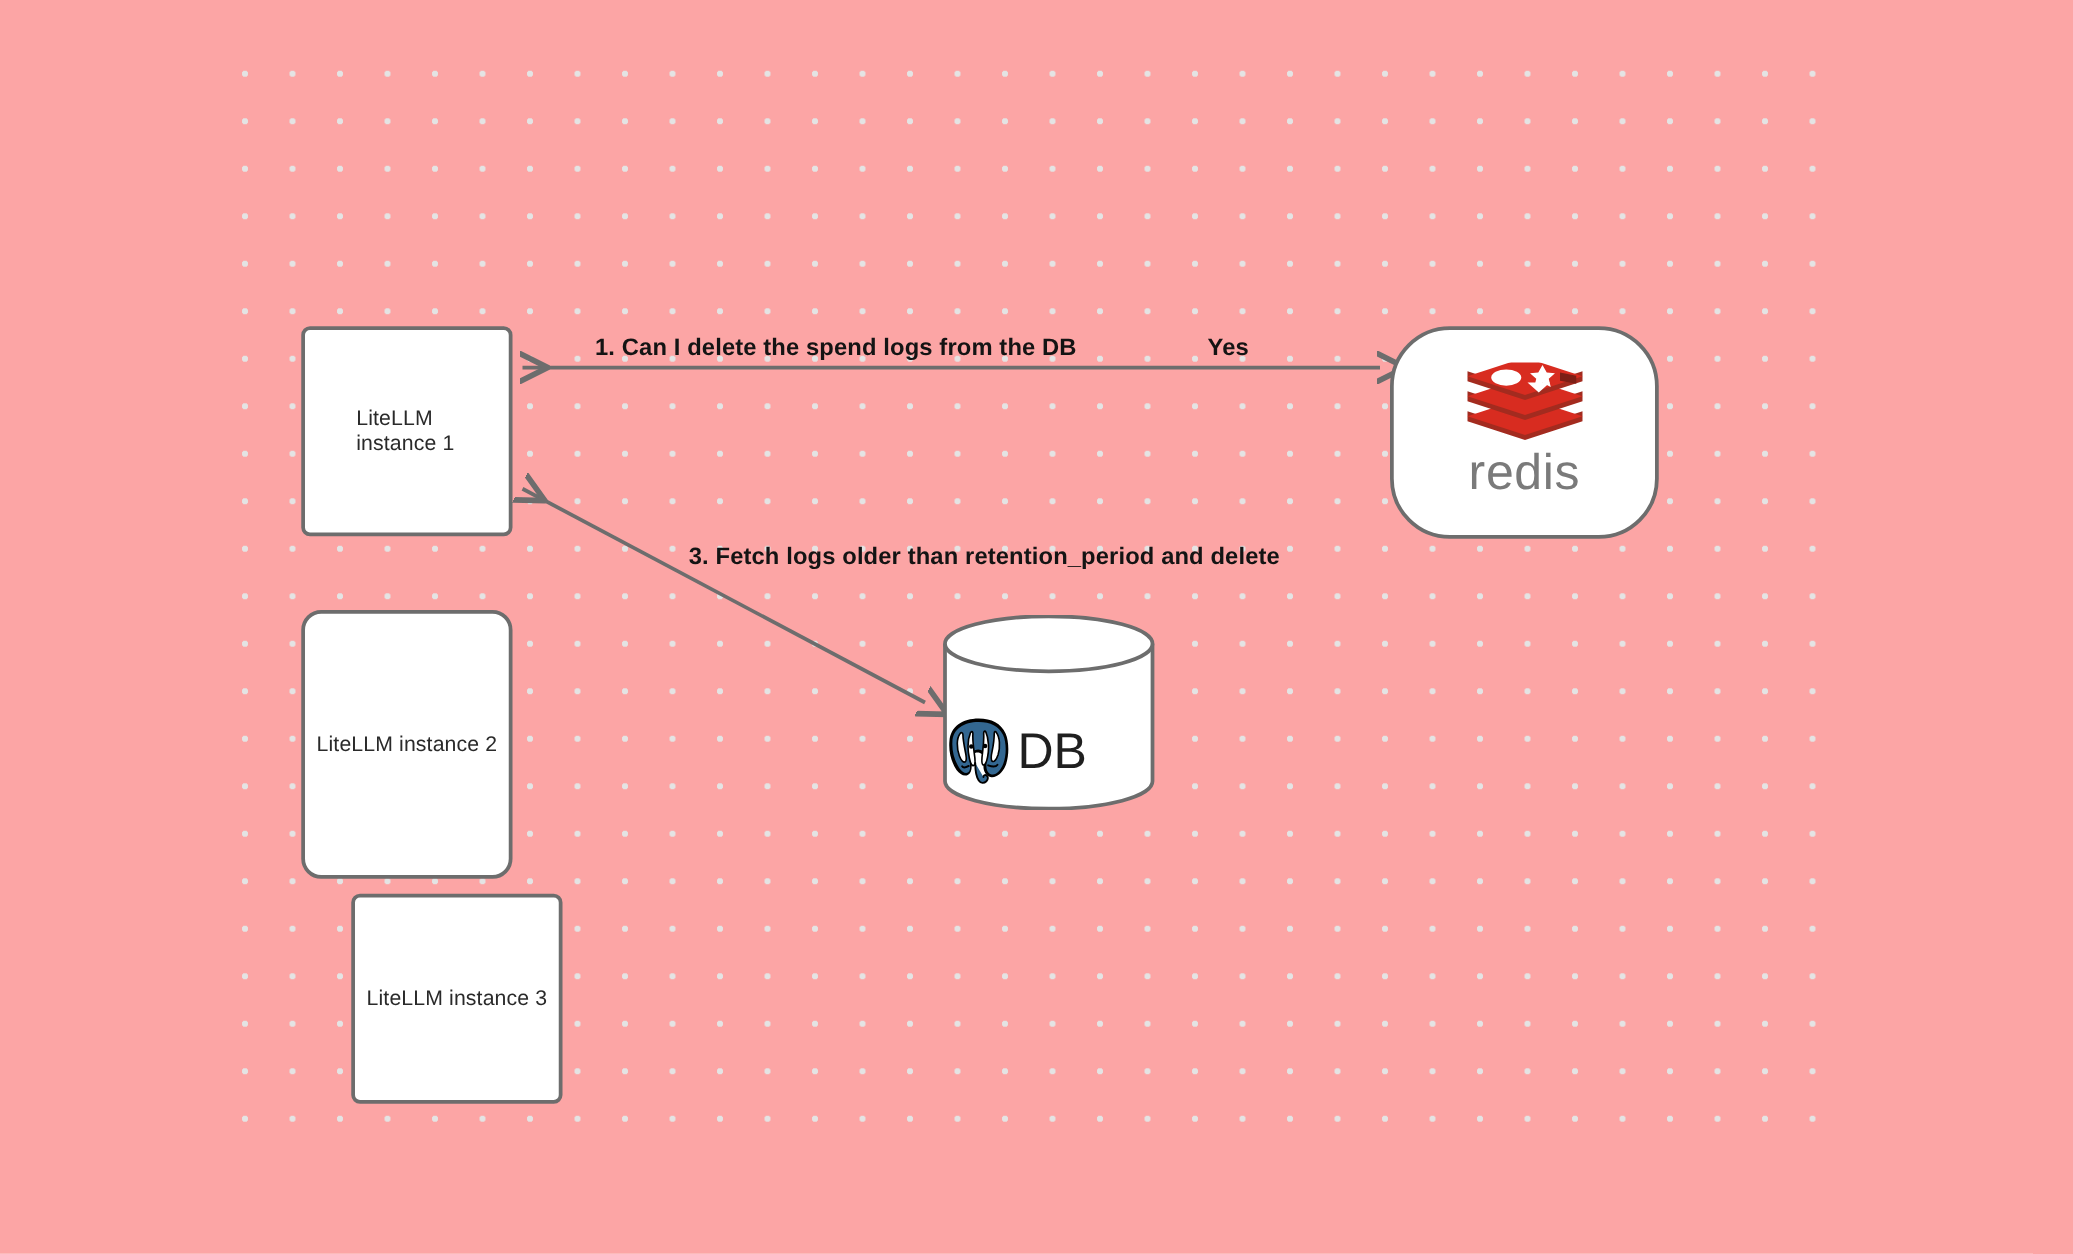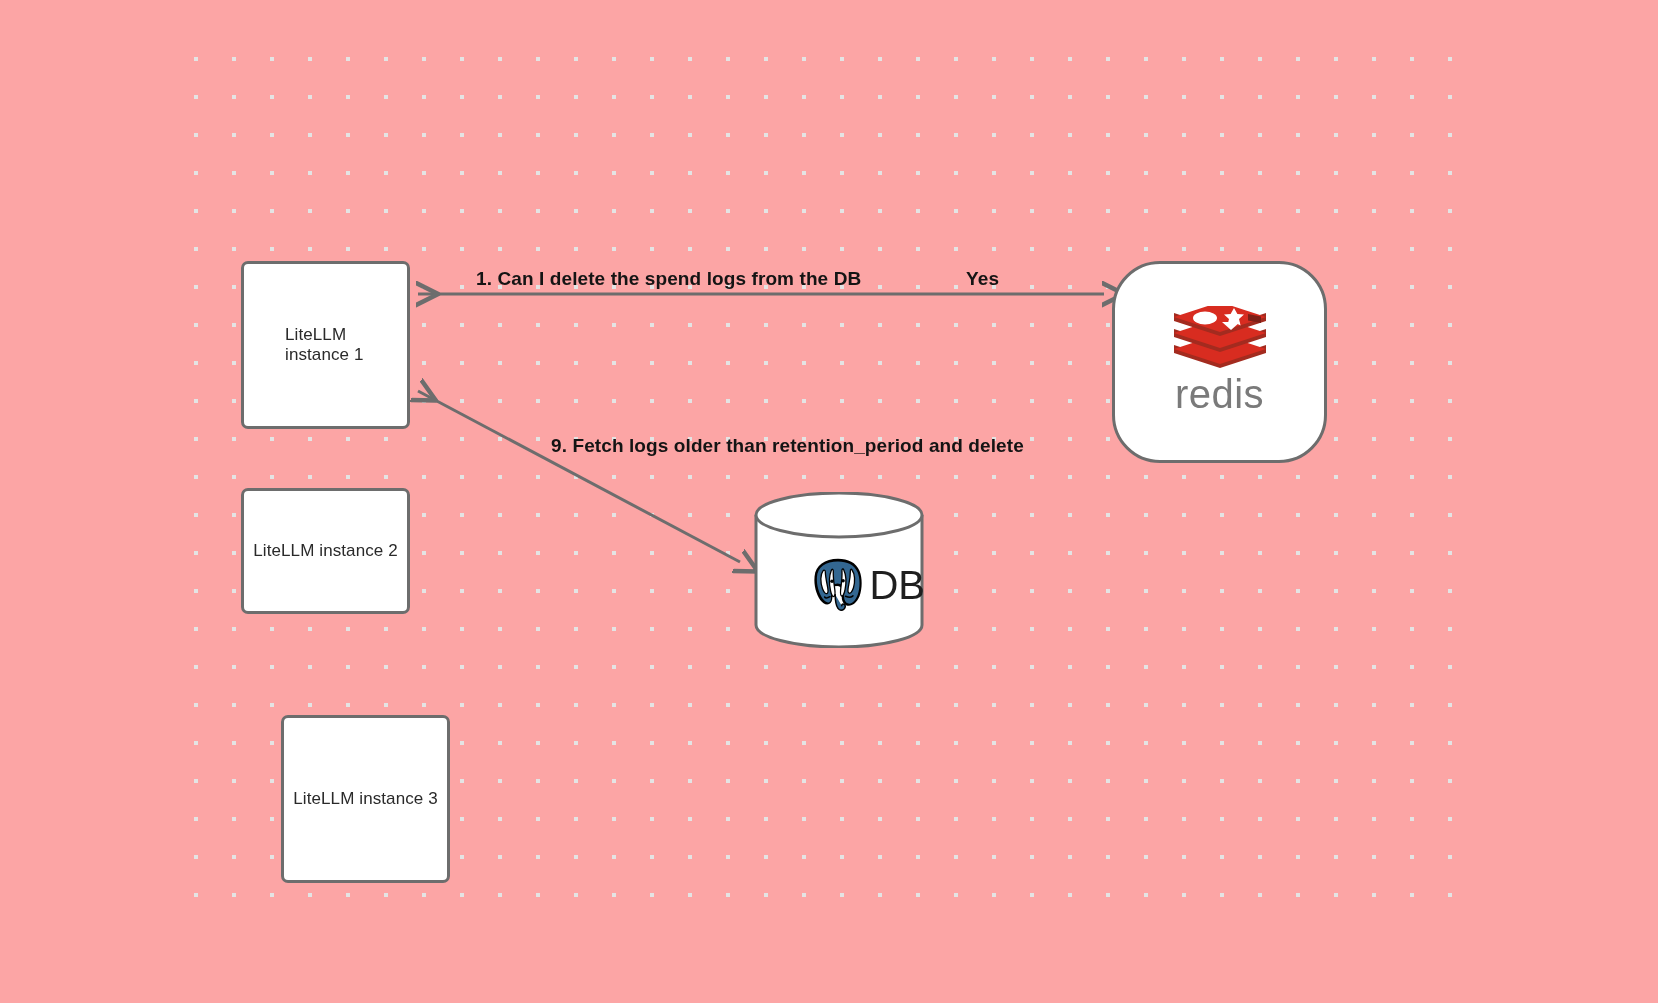--- a/index.html
+++ b/index.html
@@ -45,30 +45,30 @@
     justify-content: center;
   }
   .node-box .node-label {
     font-size: 17px;
     color: #2a2a2a;
     font-family: "Liberation Sans", sans-serif;
     letter-spacing: 0.1px;
   }
 
   #node-litellm-1 { left: 241px; top: 261px; width: 169px; height: 168px; padding-left: 41px; }
-  #node-litellm-2 { left: 241px; top: 488px; width: 169px; height: 126px; }
+  #node-litellm-2 { left: 241px; top: 488px; width: 169px; height: 215px; border-radius: 16px; }
   #node-litellm-3 { left: 241px; top: 715px; width: 169px; height: 168px; margin-left: 40px; }
 
   
   #node-redis {
     position: absolute;
     left: 1112px;
     top: 261px;
     width: 215px;
-    height: 202px;
+    height: 170px;
     box-sizing: border-box;
     background: #ffffff;
     border: 3px solid #6d6d6d;
     border-radius: 48px;
     display: flex;
     flex-direction: column;
     align-items: center;
     justify-content: center;
   }
   .redis-logo-wrap {
@@ -93,26 +93,26 @@
     position: absolute;
     left: 753px;
     top: 492px;
     width: 172px;
     height: 156px;
   }
   .cyl-svg { position: absolute; left: 0; top: 0; }
   .cyl-content {
     position: absolute;
     left: 0;
-    top: 0;
+    top: 16px;
     width: 172px;
     height: 156px;
     display: flex;
     align-items: center;
-    justify-content: flex-end;
+    justify-content: flex-start;
     padding-top: 30px;
     box-sizing: border-box;
   }
   .db-text {
     font-family: "Liberation Sans", sans-serif;
     font-size: 40px;
     font-weight: 400;
     color: #1f1f1f;
     line-height: 1;
     margin-left: 1px;
@@ -164,21 +164,21 @@
 
     <g>
       <line x1="418" y1="391" x2="740" y2="562" stroke="#6d6d6d" stroke-width="3" marker-start="url(#arrow-left)" marker-end="url(#arrow-right)"></line>
     </g>
   </svg>
 
   <div class="edge-label" id="edge-label-1">1.  Can I delete the spend logs from the DB</div>
 
   <div class="edge-label" id="edge-label-1-answer">Yes</div>
 
-  <div class="edge-label" id="edge-label-2">9.  Fetch logs older than retention_period and delete</div>
+  <div class="edge-label" id="edge-label-2">3.  Fetch logs older than retention_period and delete</div>
 
   <div class="node-box" id="node-litellm-1">
     <span class="node-label">LiteLLM instance 1</span>
   </div>
 
   <div class="node-box" id="node-litellm-2">
     <span class="node-label">LiteLLM instance 2</span>
   </div>
 
   <div class="node-box" id="node-litellm-3">

